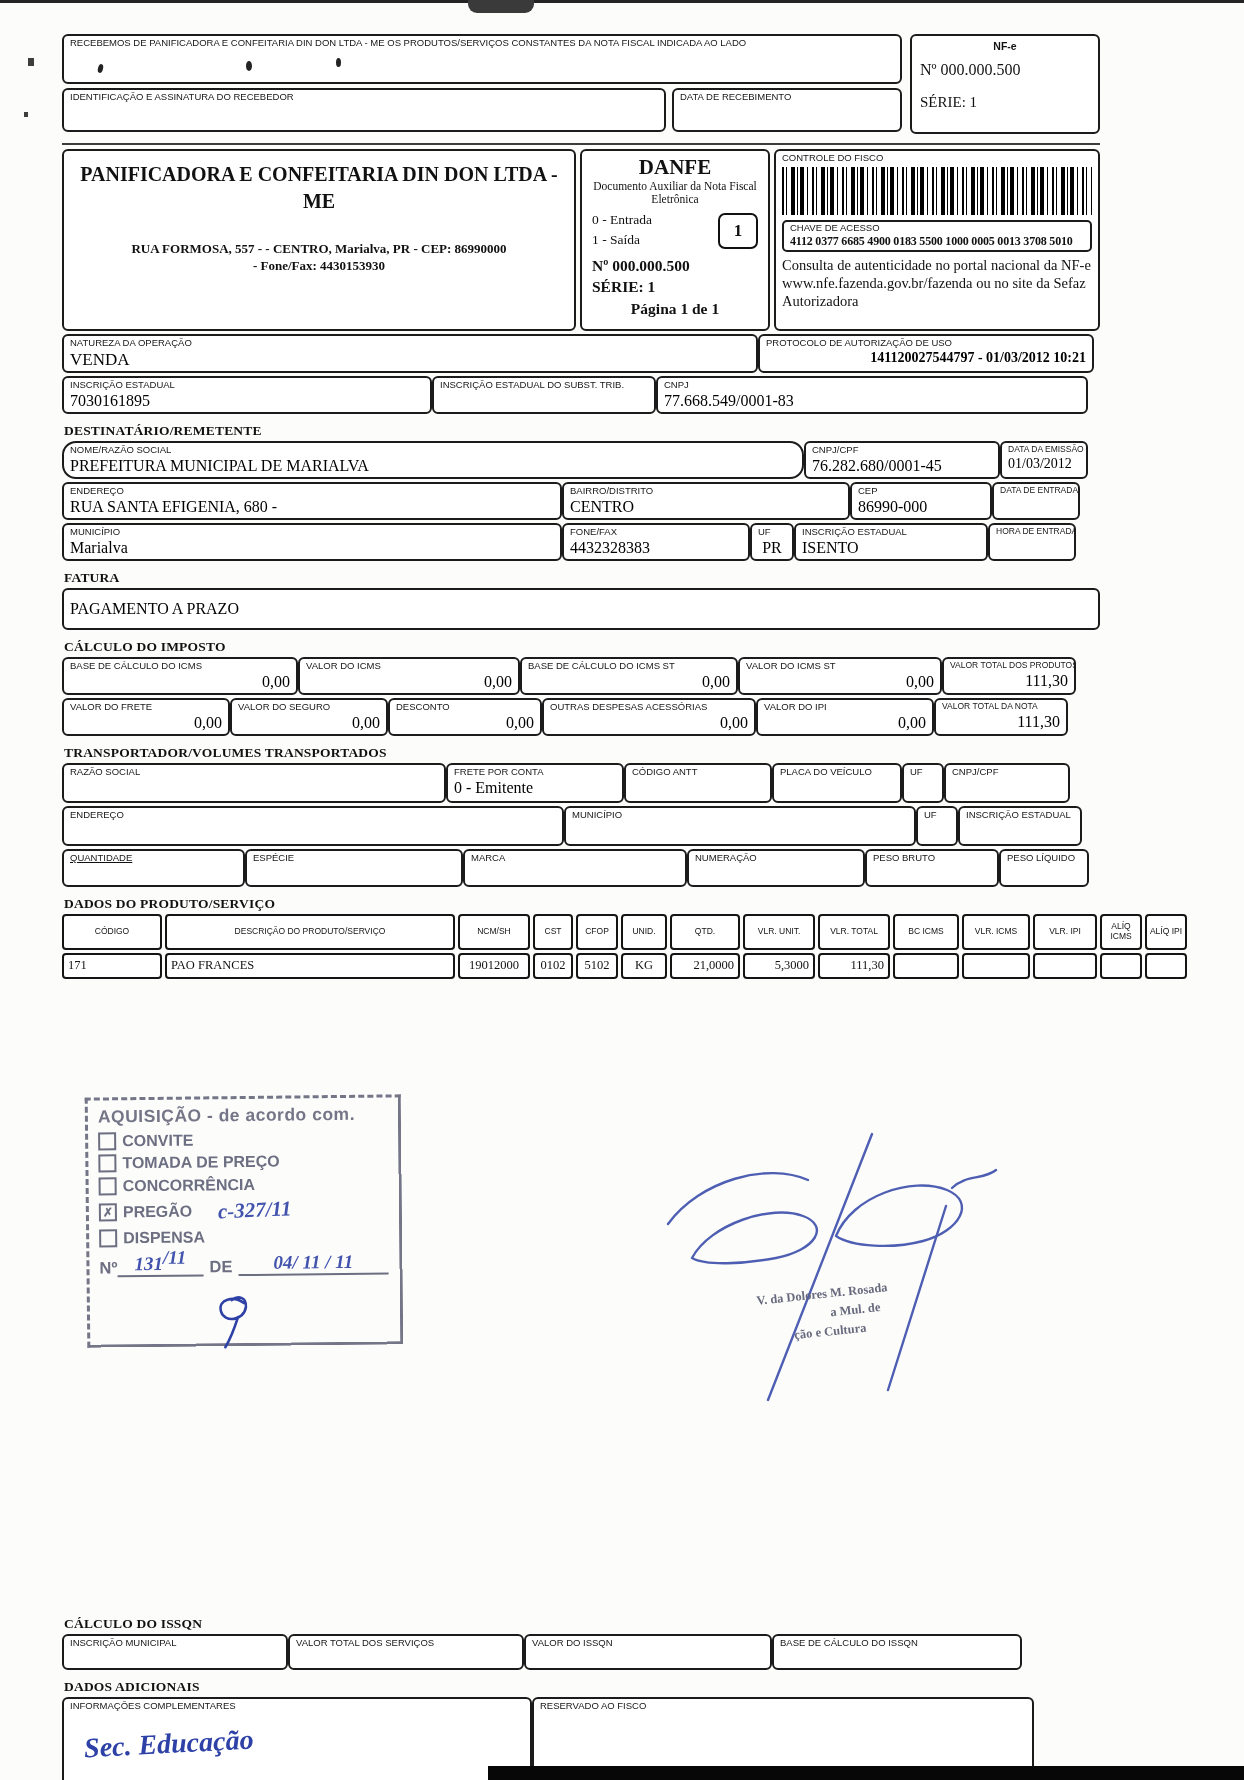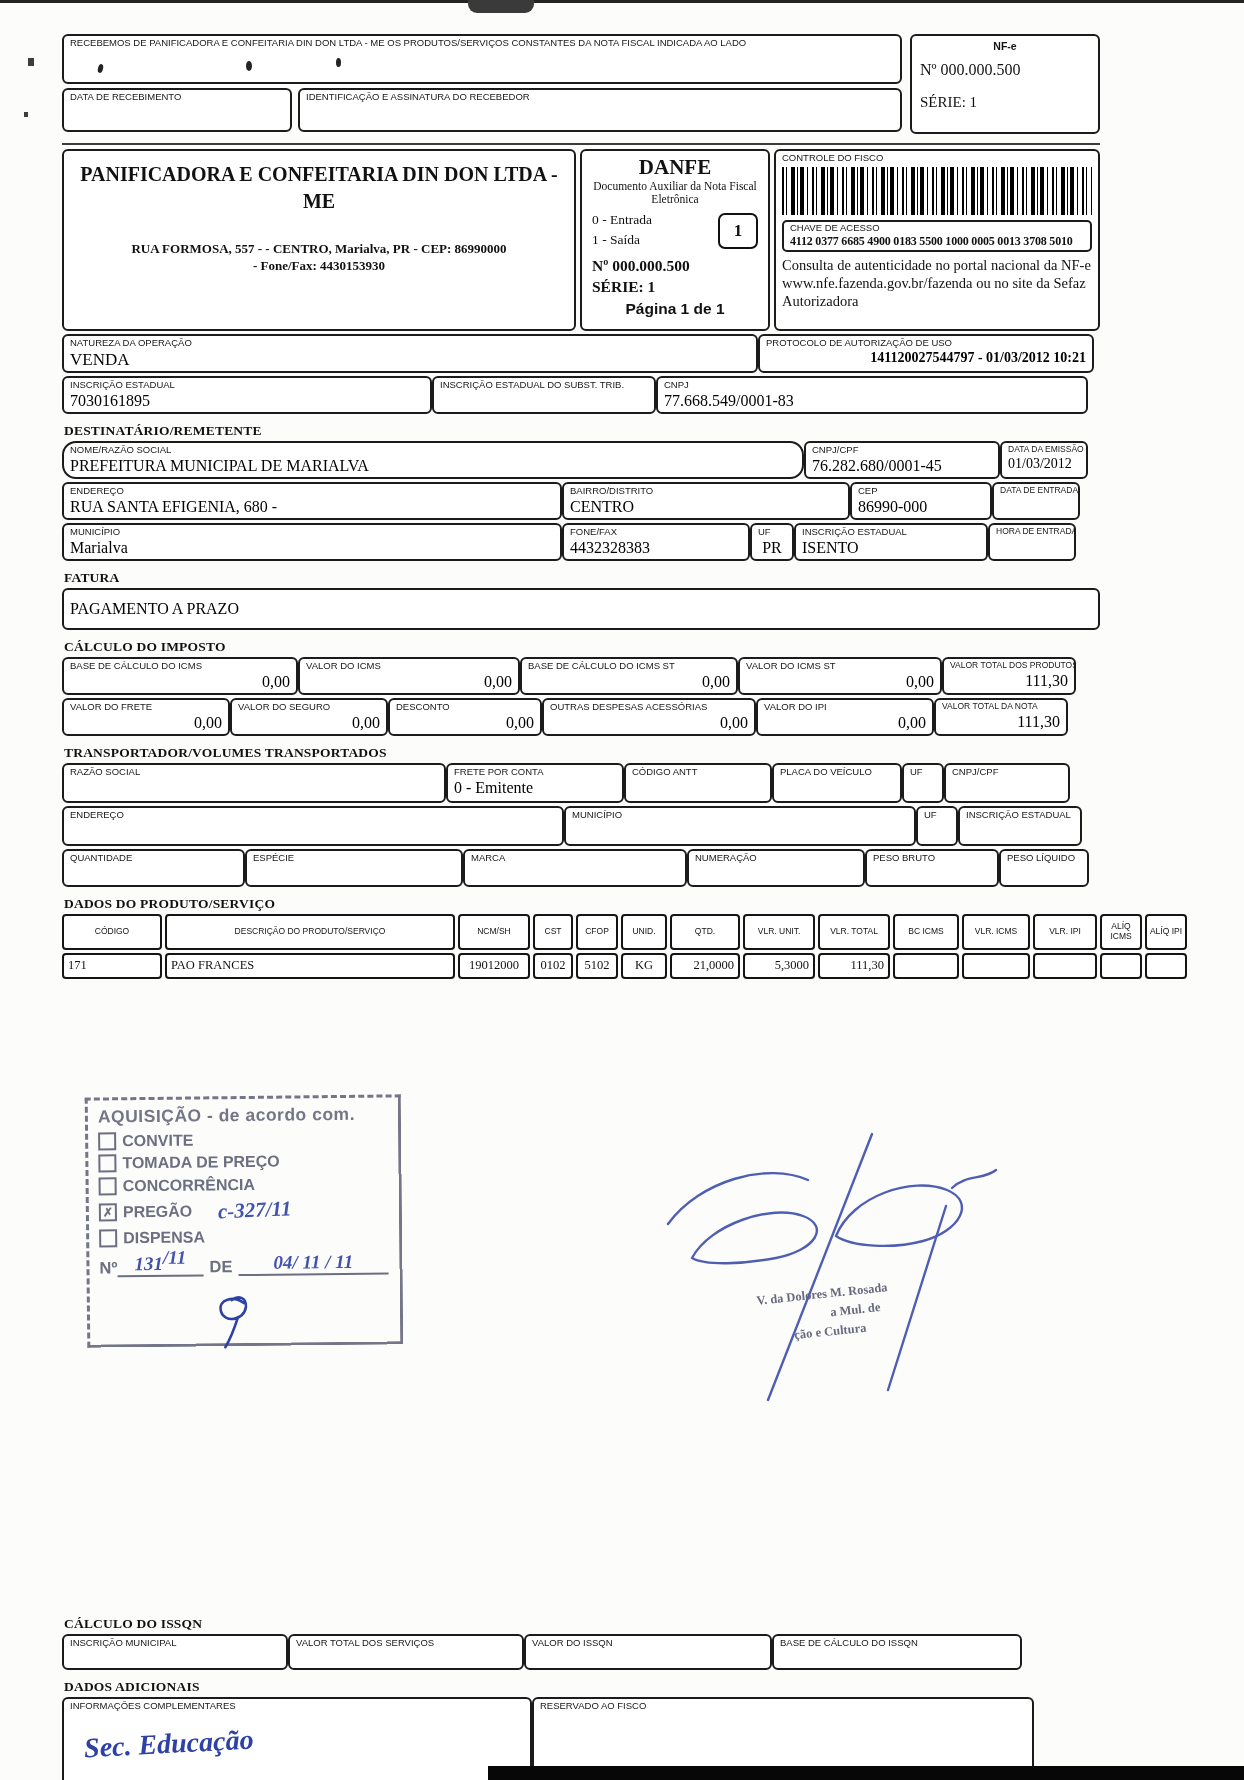--- a/index.html
+++ b/index.html
@@ -31,21 +31,21 @@
   .emit-addr{font-family:"Liberation Serif",serif;font-weight:bold;font-size:13px;text-align:center;
              line-height:1.3;margin-top:26px;}
   .danfe-title{font-family:"Liberation Serif",serif;font-weight:bold;font-size:21px;text-align:center;margin-top:2px;}
   .danfe-sub{font-family:"Liberation Serif",serif;font-size:11.5px;text-align:center;line-height:1.15;}
   .danfe-es{font-family:"Liberation Serif",serif;font-size:13.5px;margin:4px 0 0 4px;line-height:1.45;}
   .tipo-box{position:absolute;right:10px;top:62px;width:36px;height:32px;border:2.5px solid #111;border-radius:7px;
             display:flex;align-items:center;justify-content:center;font-family:"Liberation Serif",serif;
             font-weight:bold;font-size:17px;}
   .danfe-num{font-family:"Liberation Serif",serif;font-weight:bold;font-size:15.5px;margin:7px 0 0 4px;}
   .danfe-serie{font-family:"Liberation Serif",serif;font-weight:bold;font-size:15.5px;margin:3px 0 0 4px;}
-  .danfe-pag{font-family:Liberation Sans, sans-serif;font-weight:bold;font-size:15.5px;margin-top:4px;text-align:center;}
+  .danfe-pag{font-family:Liberation Serif, serif;font-weight:bold;font-size:15.5px;margin-top:4px;text-align:center;}
   .barcode{height:48px;margin:3px 0 5px;background:repeating-linear-gradient(90deg,
       #000 0 2px,#fff 2px 4px,#000 4px 5px,#fff 5px 9px,#000 9px 13px,#fff 13px 15px,
       #000 15px 16px,#fff 16px 18px,#000 18px 22px,#fff 22px 25px,#000 25px 26px,#fff 26px 30px);}
   .chave-box{border:2px solid #1b1b1b;border-radius:5px;padding:1px 6px;}
   .chave-box .l{font-size:9.5px;}
   .chave-val{font-family:"Liberation Serif",serif;font-weight:bold;font-size:12px;letter-spacing:-.2px;white-space:nowrap;}
   .consulta{font-family:"Liberation Serif",serif;font-size:14.5px;line-height:1.25;margin-top:4px;}
   
   .ptable{display:grid;grid-template-columns:100px 290px 72px 40px 42px 46px 70px 72px 72px 66px 68px 64px 42px 42px;
           grid-auto-rows:min-content;gap:3px;width:1125px;margin-top:2px;}
@@ -97,26 +97,26 @@
 
     <div class="canhoto">
       <div class="canhoto-left">
         <div class="fbox stub-top">
           <div class="l">RECEBEMOS DE PANIFICADORA E CONFEITARIA DIN DON LTDA - ME OS PRODUTOS/SERVIÇOS CONSTANTES DA NOTA FISCAL INDICADA AO LADO</div>
           <span class="ink" style="left:34px;top:28px;width:5px;height:9px;transform:rotate(15deg);"></span>
           <span class="ink" style="left:182px;top:25px;width:6px;height:10px;"></span>
           <span class="ink" style="left:272px;top:22px;width:5px;height:9px;"></span>
         </div>
         <div class="stub-row">
+          <div class="fbox" style="width:604px;height:44px;">
+            <div class="l">IDENTIFICAÇÃO E ASSINATURA DO RECEBEDOR</div>
+            <div class="v"></div>
+          </div>
           <div class="fbox" style="width:230px;height:44px;">
             <div class="l">DATA DE RECEBIMENTO</div>
-            <div class="v"></div>
-          </div>
-          <div class="fbox" style="width:604px;height:44px;">
-            <div class="l">IDENTIFICAÇÃO E ASSINATURA DO RECEBEDOR</div>
             <div class="v"></div>
           </div>
         </div>
       </div>
       <div class="fbox nfe-box">
         <div class="nfe-title">NF-e</div>
         <div class="nfe-num">Nº 000.000.500</div>
         <div class="nfe-serie">SÉRIE: 1</div>
       </div>
     </div>
@@ -328,21 +328,21 @@
       <div class="fbox" style="width:42px;height:40px;">
         <div class="l">UF</div>
         <div class="v"></div>
       </div>
       <div class="fbox" style="width:124px;height:40px;">
         <div class="l">INSCRIÇÃO ESTADUAL</div>
         <div class="v"></div>
       </div>
     </div>
     <div class="row">
-      <div class="fbox" style="width:183px;height:38px;">
+      <div class="fbox" style="width:183px;height:38px;text-decoration:underline;">
         <div class="l">QUANTIDADE</div>
         <div class="v"></div>
       </div>
       <div class="fbox" style="width:218px;height:38px;">
         <div class="l">ESPÉCIE</div>
         <div class="v"></div>
       </div>
       <div class="fbox" style="width:224px;height:38px;">
         <div class="l">MARCA</div>
         <div class="v"></div>

